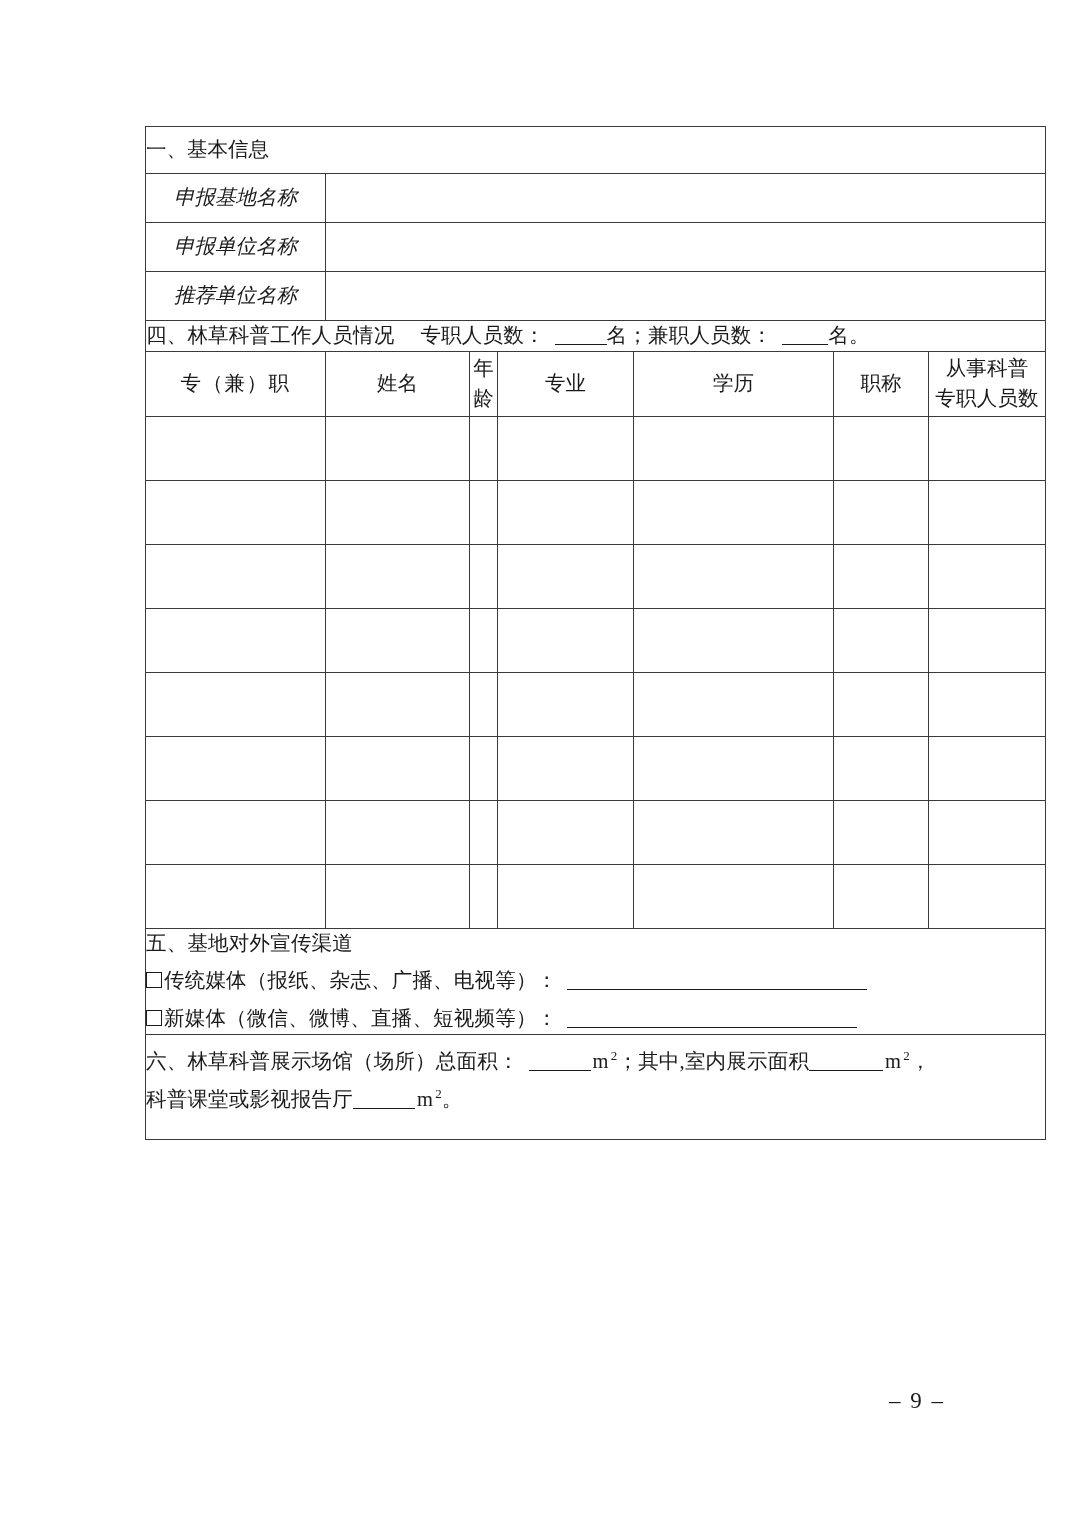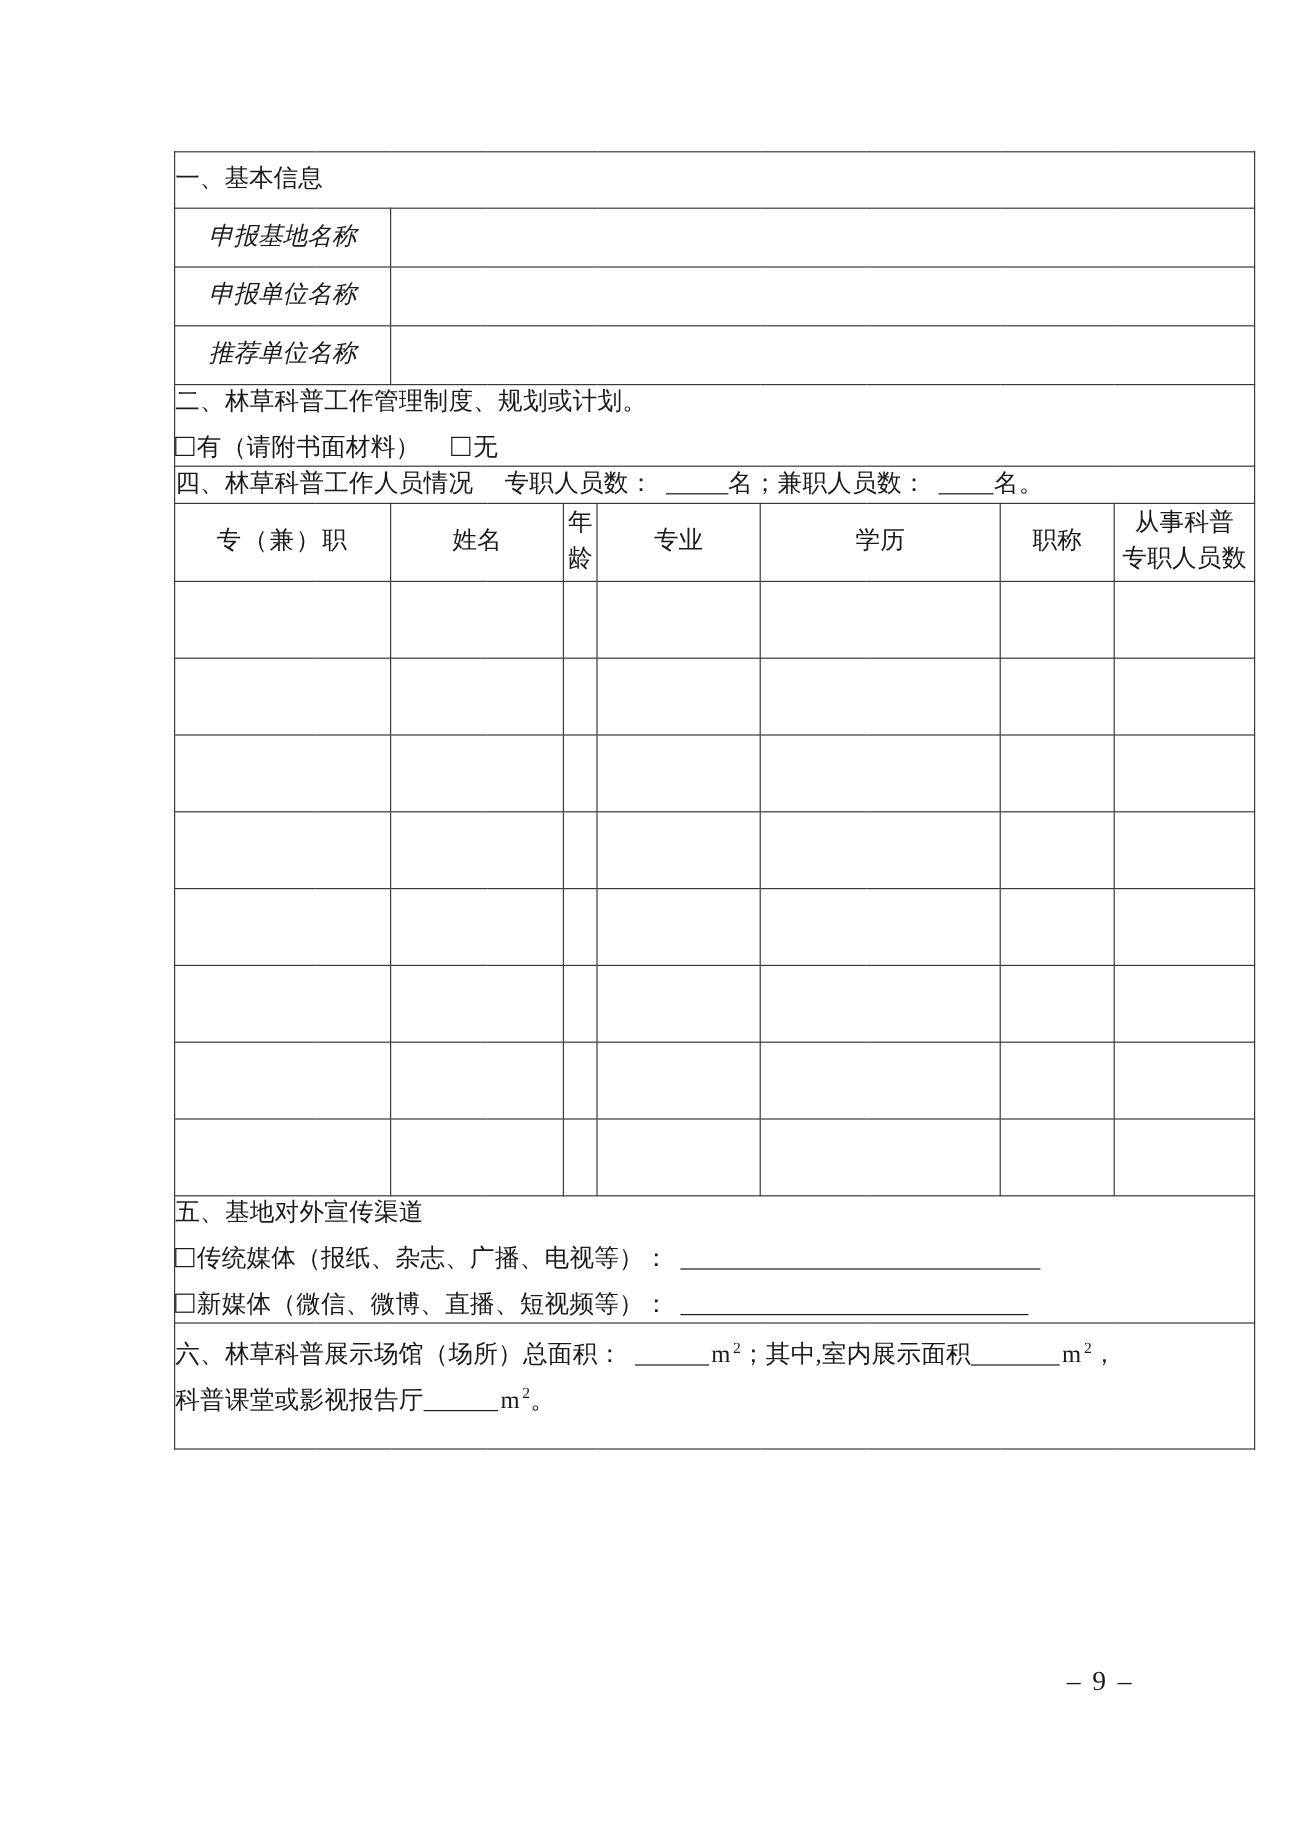--- a/index.html
+++ b/index.html
@@ -153,26 +153,20 @@
     </tr>
 
     <tr>
       <td class="cell-label r-field" colspan="2">推荐单位名称</td>
       <td class="cell-blank" colspan="9"></td>
     </tr>
 
 
 
 
-    <tr>
-      <td class="cell-section" colspan="11">
-        <span class="sec-line">二、林草科普工作管理制度、规划或计划。</span>
-        <span class="sec-line"><span class="checkbox"></span><span>有（请附书面材料）</span><span class="gap-md"></span><span class="checkbox"></span><span>无</span></span>
-      </td>
-    </tr>
 
 
     <tr>
       <td class="cell-section" colspan="11">
         <span class="sec-line"><span>四、林草科普工作人员情况</span><span class="gap-md"></span><span>专职人员数：</span><span class="gap-sm"></span><span class="blank-u bu-46"></span><span>名；</span><span>兼职人员数：</span><span class="gap-sm"></span><span class="blank-u bu-40"></span><span>名。</span></span>
       </td>
     </tr>
 
     <tr>
       <td class="hdr-cell r-two-line" colspan="2">

